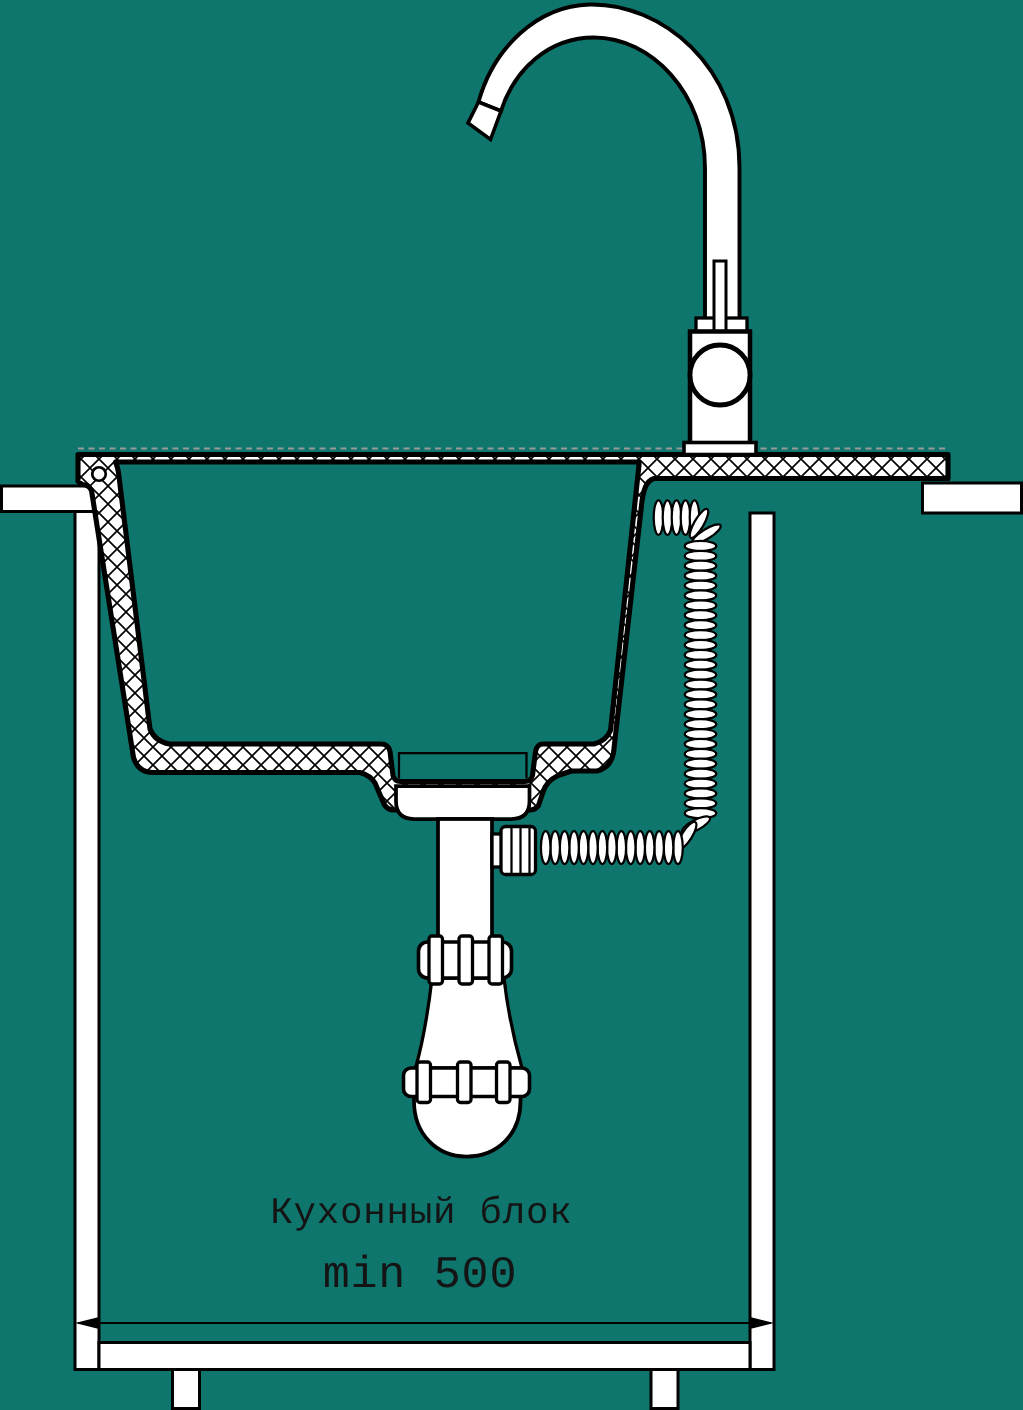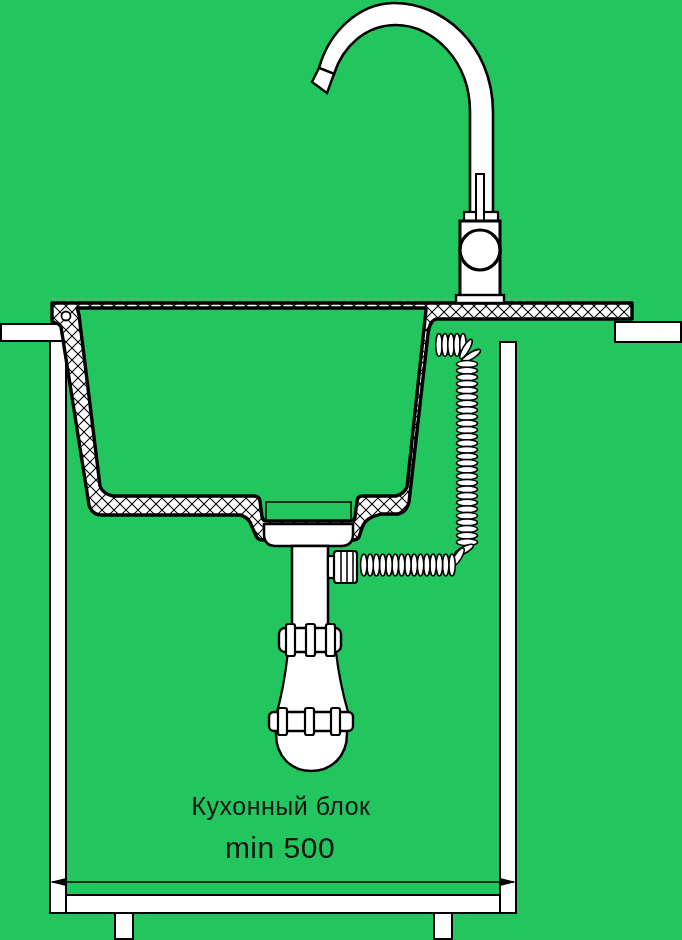--- a/index.html
+++ b/index.html
@@ -1,17 +1,17 @@
 <!DOCTYPE html>
 <html><head>
 <meta charset="utf-8">
 <style>
   html,body{margin:0;padding:0;background:#fff;}
-  .stage{position:relative;width:682px;height:940px;background:#22c55e;overflow:hidden;
-         font-family:Liberation Sans, sans-serif;text-align:center;}
+  .stage{position:relative;width:682px;height:940px;background:#0f766e;overflow:hidden;
+         font-family:Liberation Mono, monospace;text-align:center;}
   svg{display:block;}
   .thick{fill:url(#xh);stroke:#000;stroke-width:3.4;stroke-linejoin:round;}
   .white{fill:#ffffff;stroke:#000;}
   .cab{fill:#ffffff;stroke:#000;stroke-width:2;}
   .thin{stroke:#000;stroke-width:1.5;fill:none;}
   .dim{stroke:#000;stroke-width:1.4;}
   g[data-name="hose-coil"] ellipse{fill:#ffffff;stroke:#000;stroke-width:1.5;}
   text{fill:#141414;letter-spacing:0.5px;}
   .lbl1{font-size:25px;}
   .lbl2{font-size:30px;}

